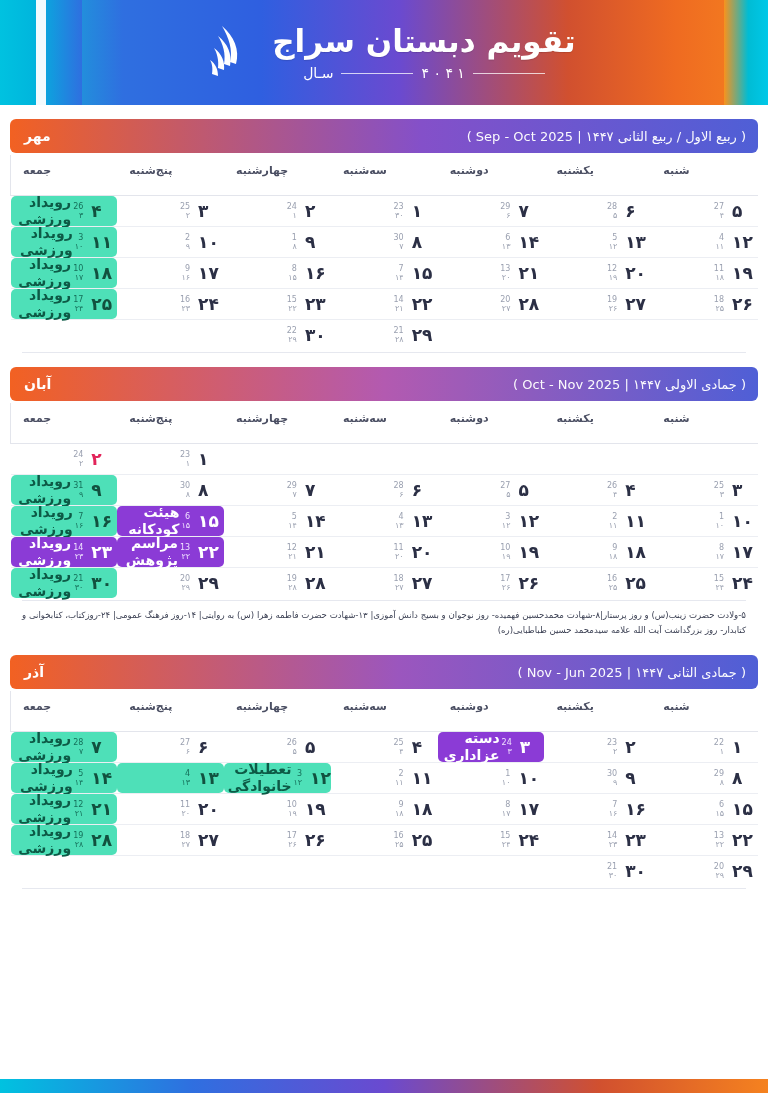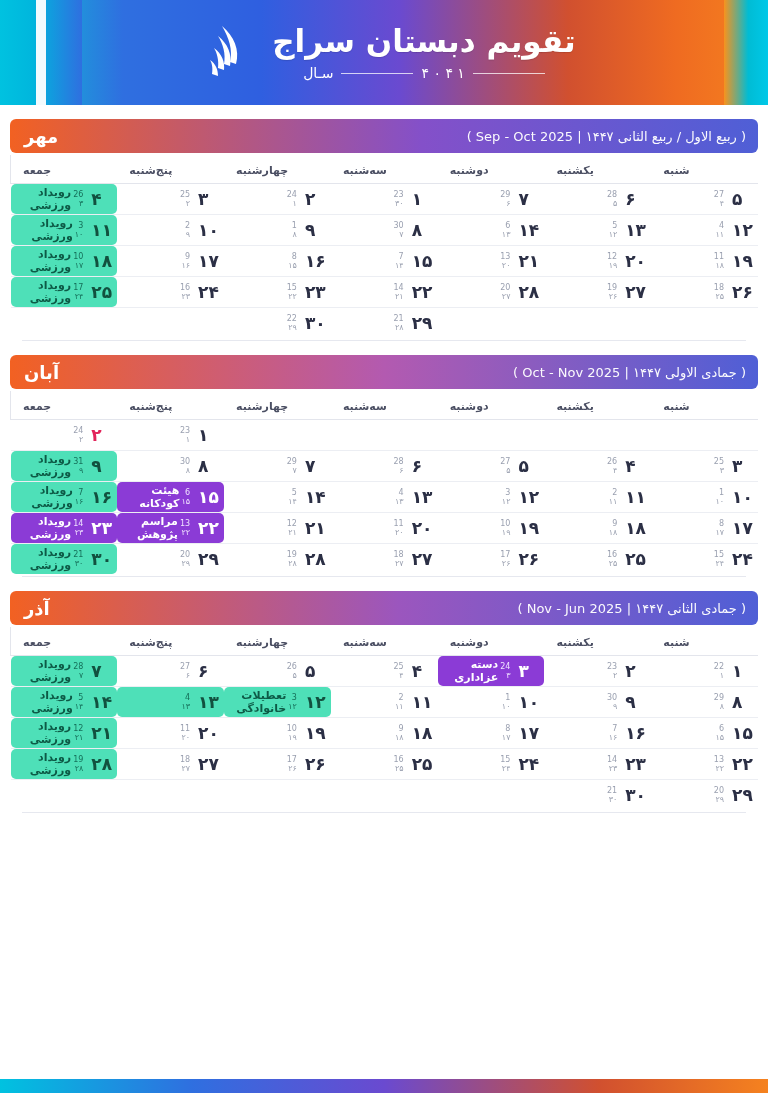--- a/index.html
+++ b/index.html
@@ -45,26 +45,26 @@
   
   .month { margin: 0 10px; }
   .month-bar {
     position: relative; height: 34px; border-radius: 6px;
     display: flex; align-items: center; justify-content: space-between;
     padding: 0 12px 0 14px; color: #fff; margin-top: 14px;
   }
   .m1 .month-bar { background: linear-gradient(90deg,#f26122 0%, #8450c9 55%, #4f5fd6 100%); }
   .m2 .month-bar { background: linear-gradient(90deg,#f26122 0%, #b35ab0 50%, #4f5fd6 100%); }
   .m3 .month-bar { background: linear-gradient(90deg,#f26122 0%, #9b56be 52%, #4f5fd6 100%); }
-  .month-name { font-size: 18px; font-weight: bold; }
+  .month-name { font-size: 14px; font-weight: bold; }
   .month-sub { font-size: 13px; opacity: .97; }
 
   table.cal { width: 100%; border-collapse: collapse; table-layout: fixed; margin-top: 2px; }
   table.cal th {
-    font-size: 11px; color: #4b4f63; font-weight: bold; padding: 9px 6px 6px;
+    font-size: 11px; color: #4b4f63; font-weight: bold; padding: 9px 6px 18px;
     text-align: left; border-bottom: 1px solid #e3e5ec;
   }
   table.cal th .thin { display:block; padding-left:6px; }
   table.cal td {
     height: 30px; vertical-align: middle; padding: 0; border: 0;
     border-bottom: 1px solid #eceef3;
   }
   table.cal tr:last-child td { border-bottom: 0; }
 
   .cell { position: relative; height: 30px; display: flex; align-items: center; }
@@ -77,21 +77,21 @@
 
   
   .cell.badge { border-radius: 5px; padding-left: 2px; }
   .cell.badge.green { background: #4ee0b8; }
   .cell.badge.green .fa { color: #12513f; }
   .cell.badge.green .sec { color: #15705a; }
   .cell.badge.purple { background: #8b3bd6; }
   .cell.badge.purple .fa { color: #ffffff; }
   .cell.badge.purple .sec { color: #f0e2ff; }
   .ev {
-    font-size: 11px; line-height: 1.2; padding-left: 4px; font-weight: bold;
+    font-size: 14px; line-height: 1.2; padding-left: 4px; font-weight: bold;
   }
   .cell.badge.green .ev { color: #0d5a46; }
   .cell.badge.purple .ev { color: #ffffff; }
 
   .fri-sep { border-left: 1px solid #e3e5ec; }
 
   .notes {
     font-size: 8.6px; color: #3a3f52; line-height: 1.7; text-align: justify;
     padding: 7px 12px 4px; direction: rtl;
   }
@@ -860,20 +860,21 @@
                   <span class="ev">
                     <div>رویداد</div>
                     <div>ورزشی</div>
                   </span>
                 </div>
               </td>
             </tr>
           </tbody>
         </table>
         <hr class="sep">
+        <div class="notes">۵-ولادت حضرت زینب(س) و روز پرستار|۸-شهادت محمدحسین فهمیده- روز نوجوان و بسیج دانش آموزی| ۱۳-شهادت حضرت فاطمه زهرا (س) به روایتی| ۱۴-روز فرهنگ عمومی| ۲۴-روزکتاب، کتابخوانی و کتابدار- روز بزرگداشت آیت الله علامه سیدمحمد حسین طباطبایی(ره)</div>
       </div>
       <div class="month m3">
         <div class="month-bar">
           <span class="month-sub">( جمادی الثانی ۱۴۴۷ | Nov - Jun 2025 )</span>
           <span class="month-name">آذر</span>
         </div>
         <table class="cal">
           <thead>
             <tr>
               <th>

